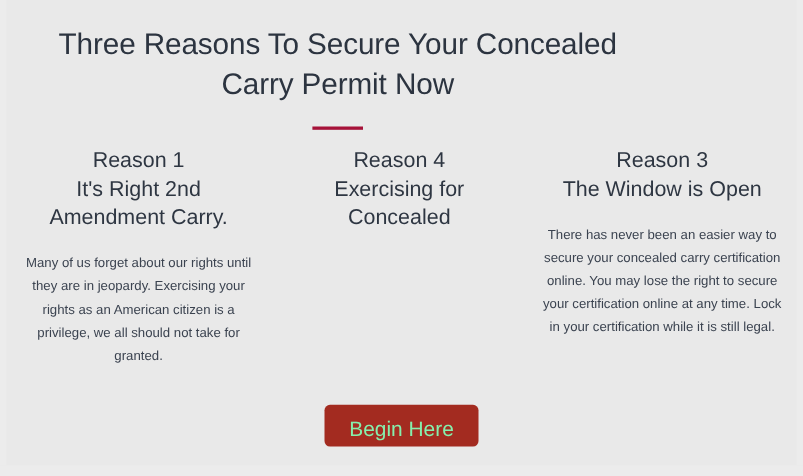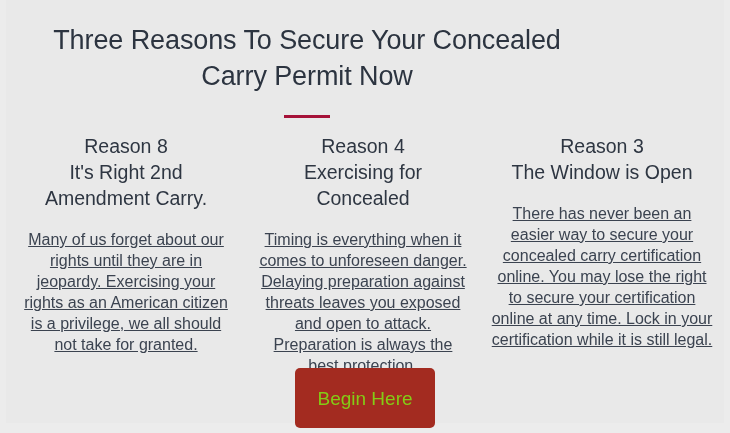--- a/index.html
+++ b/index.html
@@ -92,43 +92,42 @@
 
   .col-heading {
     margin: 0;
     font-size: 19.5px;
     line-height: 26px;
     font-weight: 400;
     color: #2e3642;
   }
   .col-body {
     margin: 18px 0 0 0;
-    font-size: 16px;
+    font-size: 12px;
     line-height: 21px;
     color: #3b4350;
     padding: 0 8px;
-    text-decoration: underline;
   }
   .col-3 .col-body { padding: 0 4px; }
 
   
   .cta-wrap {
     position: absolute;
     left: 0;
     top: 368px;
     width: 730px;
     text-align: center;
   }
   .cta-button {
     display: inline-block;
     background: #a32b20;
-    color: #84cc16;
+    color: #86efac;
     font-size: 19px;
     line-height: 45px;
-    height: 60px;
+    height: 38px;
     min-width: 135px;
     padding: 0 22px;
     border: 0;
     border-radius: 5px;
     cursor: pointer;
     font-family: "Liberation Sans", sans-serif;
     box-sizing: border-box;
   }
 </style>
 </head>
@@ -142,34 +141,33 @@
 
   <div class="hero">
     <h1 class="hero-title">Three Reasons To Secure Your Concealed Carry Permit Now</h1>
     <hr class="hero-rule">
   </div>
 
   <div class="columns">
 
     <div class="col col-1">
       <h2 class="col-heading">
-        <span>Reason 8</span><br>
+        <span>Reason 1</span><br>
         <span>It's Right 2nd</span><br>
         <span>Amendment Carry.</span>
       </h2>
       <p class="col-body">Many of us forget about our rights until they are in jeopardy. Exercising your rights as an American citizen is a privilege, we all should not take for granted.</p>
     </div>
 
     <div class="col col-2">
       <h2 class="col-heading">
         <span>Reason 4</span><br>
         <span>Exercising for</span><br>
         <span>Concealed</span>
       </h2>
-      <p class="col-body">Timing is everything when it comes to unforeseen danger. Delaying preparation against threats leaves you exposed and open to attack. Preparation is always the best protection.</p>
     </div>
 
     <div class="col col-3">
       <h2 class="col-heading">
         <span>Reason 3</span><br>
         <span>The Window is Open</span>
       </h2>
       <p class="col-body">There has never been an easier way to secure your concealed carry certification online. You may lose the right to secure your certification online at any time. Lock in your certification while it is still legal.</p>
     </div>
 

